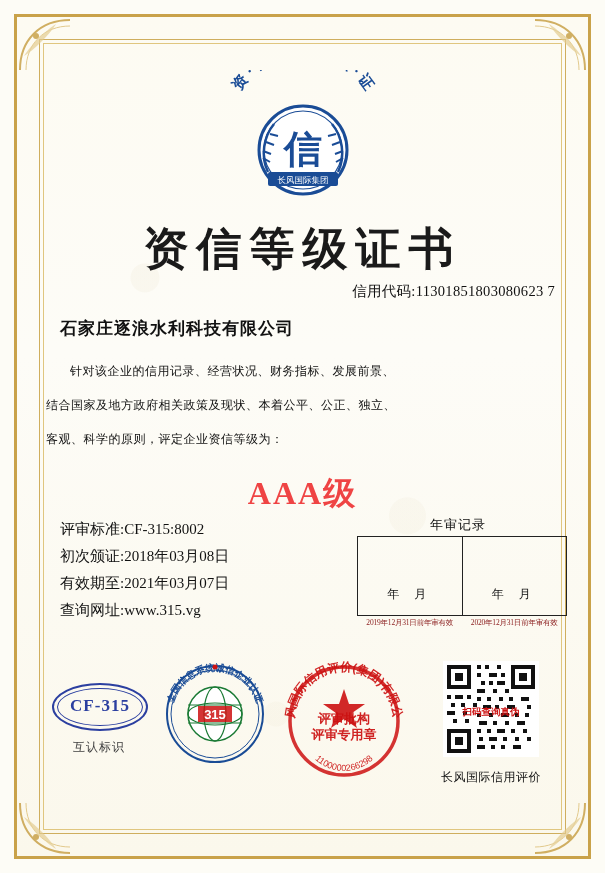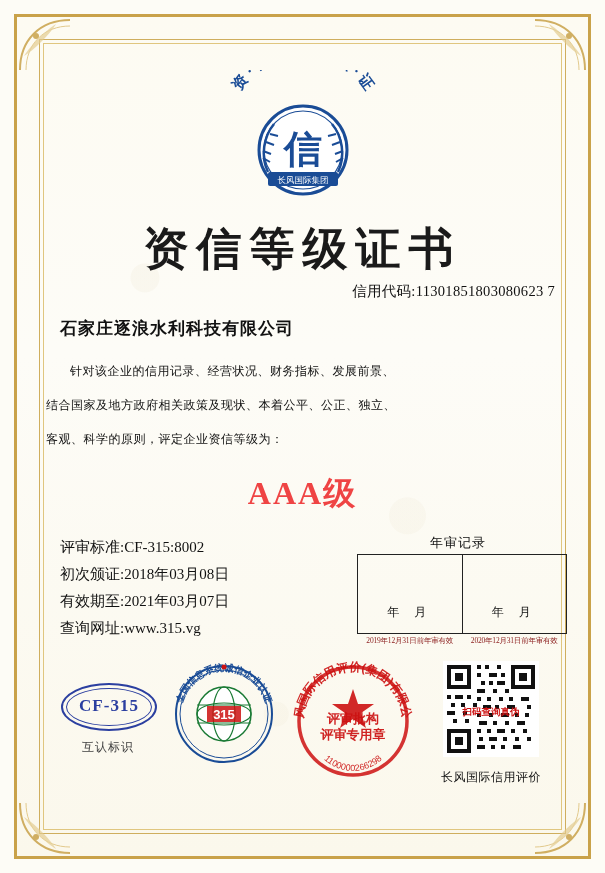--- a/index.html
+++ b/index.html
@@ -143,21 +143,20 @@
     margin-top: 16px;
     color: #ef4444;
     font-weight: bold;
     font-size: 32px;
     letter-spacing: 2px;
   }
 
   
   .lower {
     display: flex;
-    margin-top: 18px;
     justify-content: flex-end;
   }
   .info-list {
     width: 300px;
     padding-left: 14px;
     font-size: 15px;
     line-height: 27px;
     color: #111;
   }
   .review-box {
@@ -198,21 +197,21 @@
     width: 100%;
     text-align: center;
     font-size: 7.5px;
     color: #8a1b1b;
     letter-spacing: -0.2px;
   }
 
   
   .seals {
     position: absolute;
-    left: 9px;
+    left: 0;
     right: 0;
     bottom: 28px;
     height: 150px;
   }
   .seal-cf {
     position: absolute;
     left: 6px;
     top: 28px;
     width: 94px;
     text-align: center;

